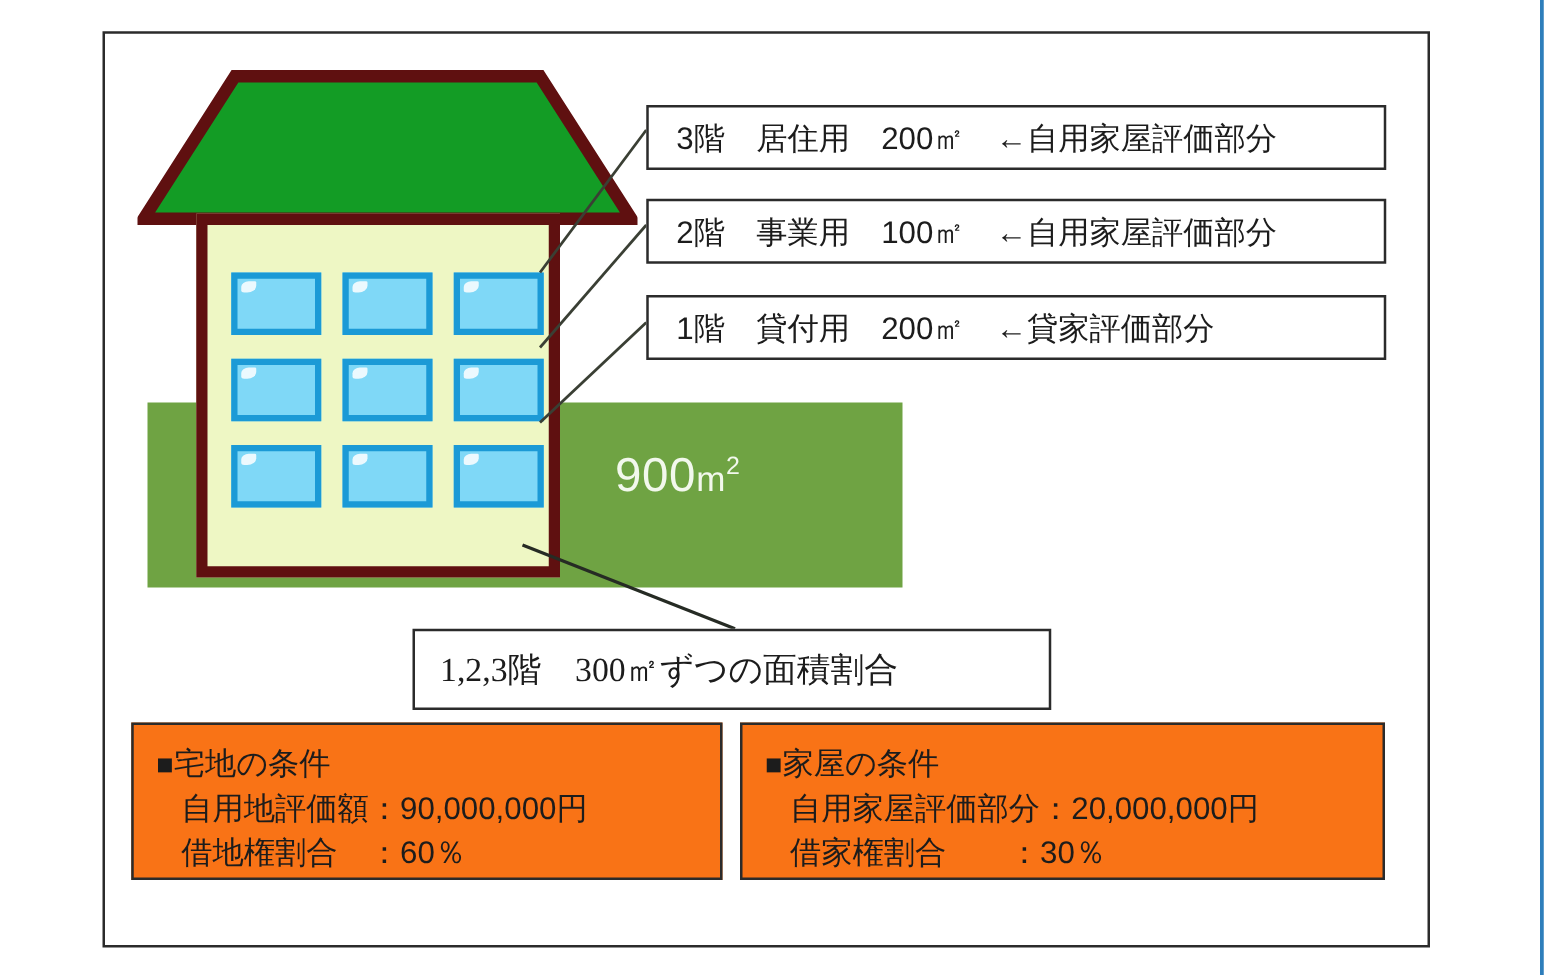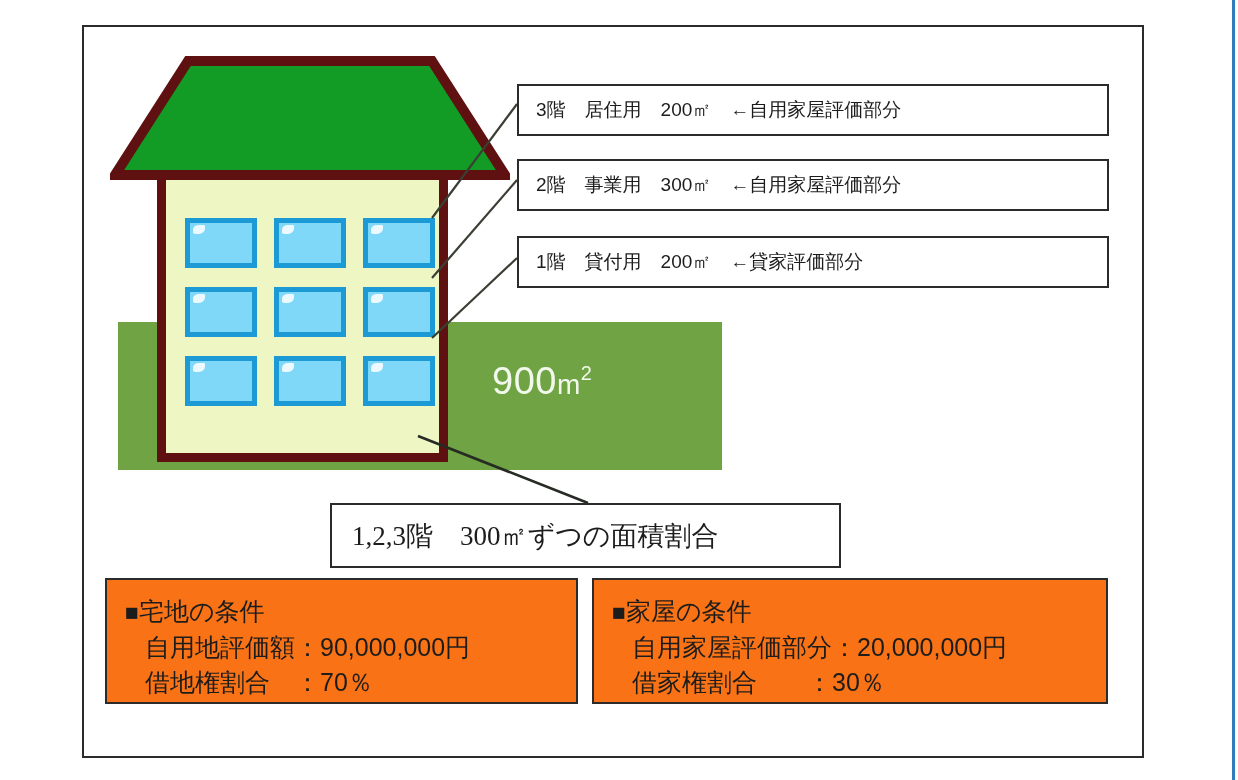--- a/index.html
+++ b/index.html
@@ -111,22 +111,22 @@
     pointer-events: none;
   }
 
   
   .callout-box {
     position: absolute;
     border: 2px solid #2b2b2b;
     background: #ffffff;
     display: flex;
     align-items: center;
-    padding-left: 17px;
-    font-size: 19px;
+    padding-left: 22px;
+    font-size: 25px;
     color: #1c1c1c;
     white-space: nowrap;
   }
   #callout-floor-3 { left: 517px; top: 84px;  width: 592px; height: 52px; }
   #callout-floor-2 { left: 517px; top: 159px; width: 592px; height: 52px; }
   #callout-floor-1 { left: 517px; top: 236px; width: 592px; height: 52px; }
 
   #callout-area-ratio {
     left: 330px; top: 503px;
     width: 511px; height: 65px;
@@ -217,34 +217,34 @@
     <line x1="432" y1="218" x2="517" y2="104" stroke="#3a3f34" stroke-width="2.2"></line>
     <line x1="432" y1="278" x2="517" y2="180" stroke="#3a3f34" stroke-width="2.2"></line>
     <line x1="432" y1="338" x2="517" y2="258" stroke="#3a3f34" stroke-width="2.2"></line>
     <line x1="418" y1="436" x2="588" y2="503" stroke="#262b24" stroke-width="2.6"></line>
   </svg>
 
   <div class="callout-box" id="callout-floor-3">
     <span>3階　居住用　200㎡　←自用家屋評価部分</span>
   </div>
   <div class="callout-box" id="callout-floor-2">
-    <span>2階　事業用　300㎡　←自用家屋評価部分</span>
+    <span>2階　事業用　100㎡　←自用家屋評価部分</span>
   </div>
   <div class="callout-box" id="callout-floor-1">
     <span>1階　貸付用　200㎡　←貸家評価部分</span>
   </div>
 
   <div class="callout-box" id="callout-area-ratio">
     <span>1,2,3階　300㎡ずつの面積割合</span>
   </div>
 
   <div class="condition-box" id="condition-box-land">
     <span class="condition-heading"><span class="bullet-square">■</span><span>宅地の条件</span></span>
     <span class="condition-line">自用地評価額：90,000,000円</span>
-    <span class="condition-line">借地権割合　：70％</span>
+    <span class="condition-line">借地権割合　：60％</span>
   </div>
 
   <div class="condition-box" id="condition-box-building">
     <span class="condition-heading"><span class="bullet-square">■</span><span>家屋の条件</span></span>
     <span class="condition-line">自用家屋評価部分：20,000,000円</span>
     <span class="condition-line">借家権割合　　：30％</span>
   </div>
 
 </div>
 

